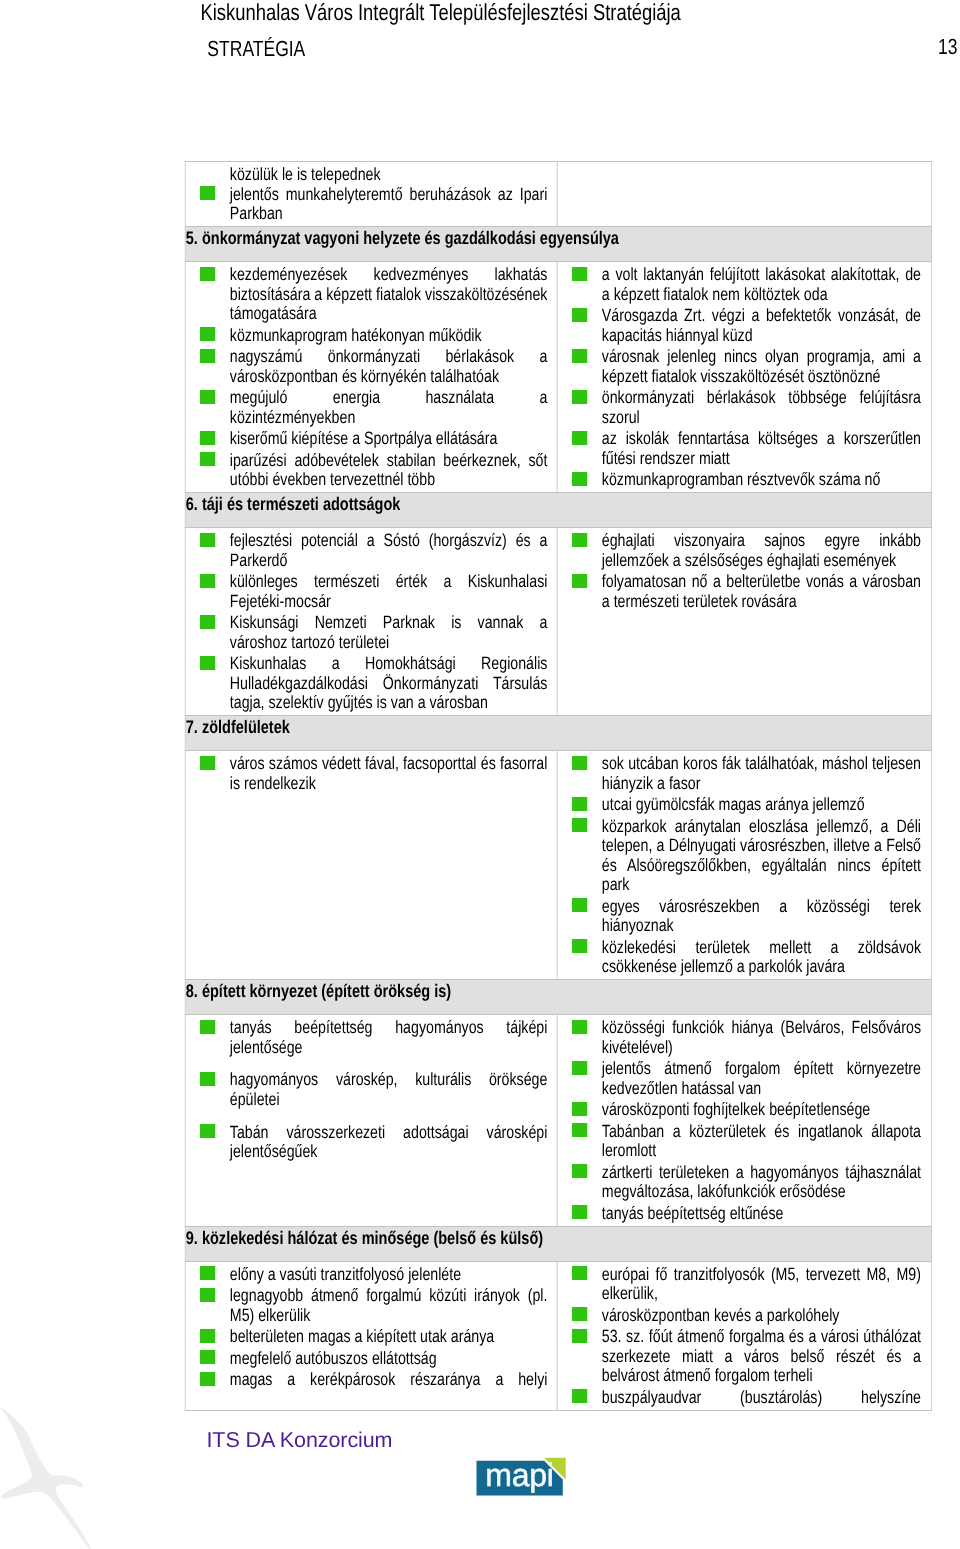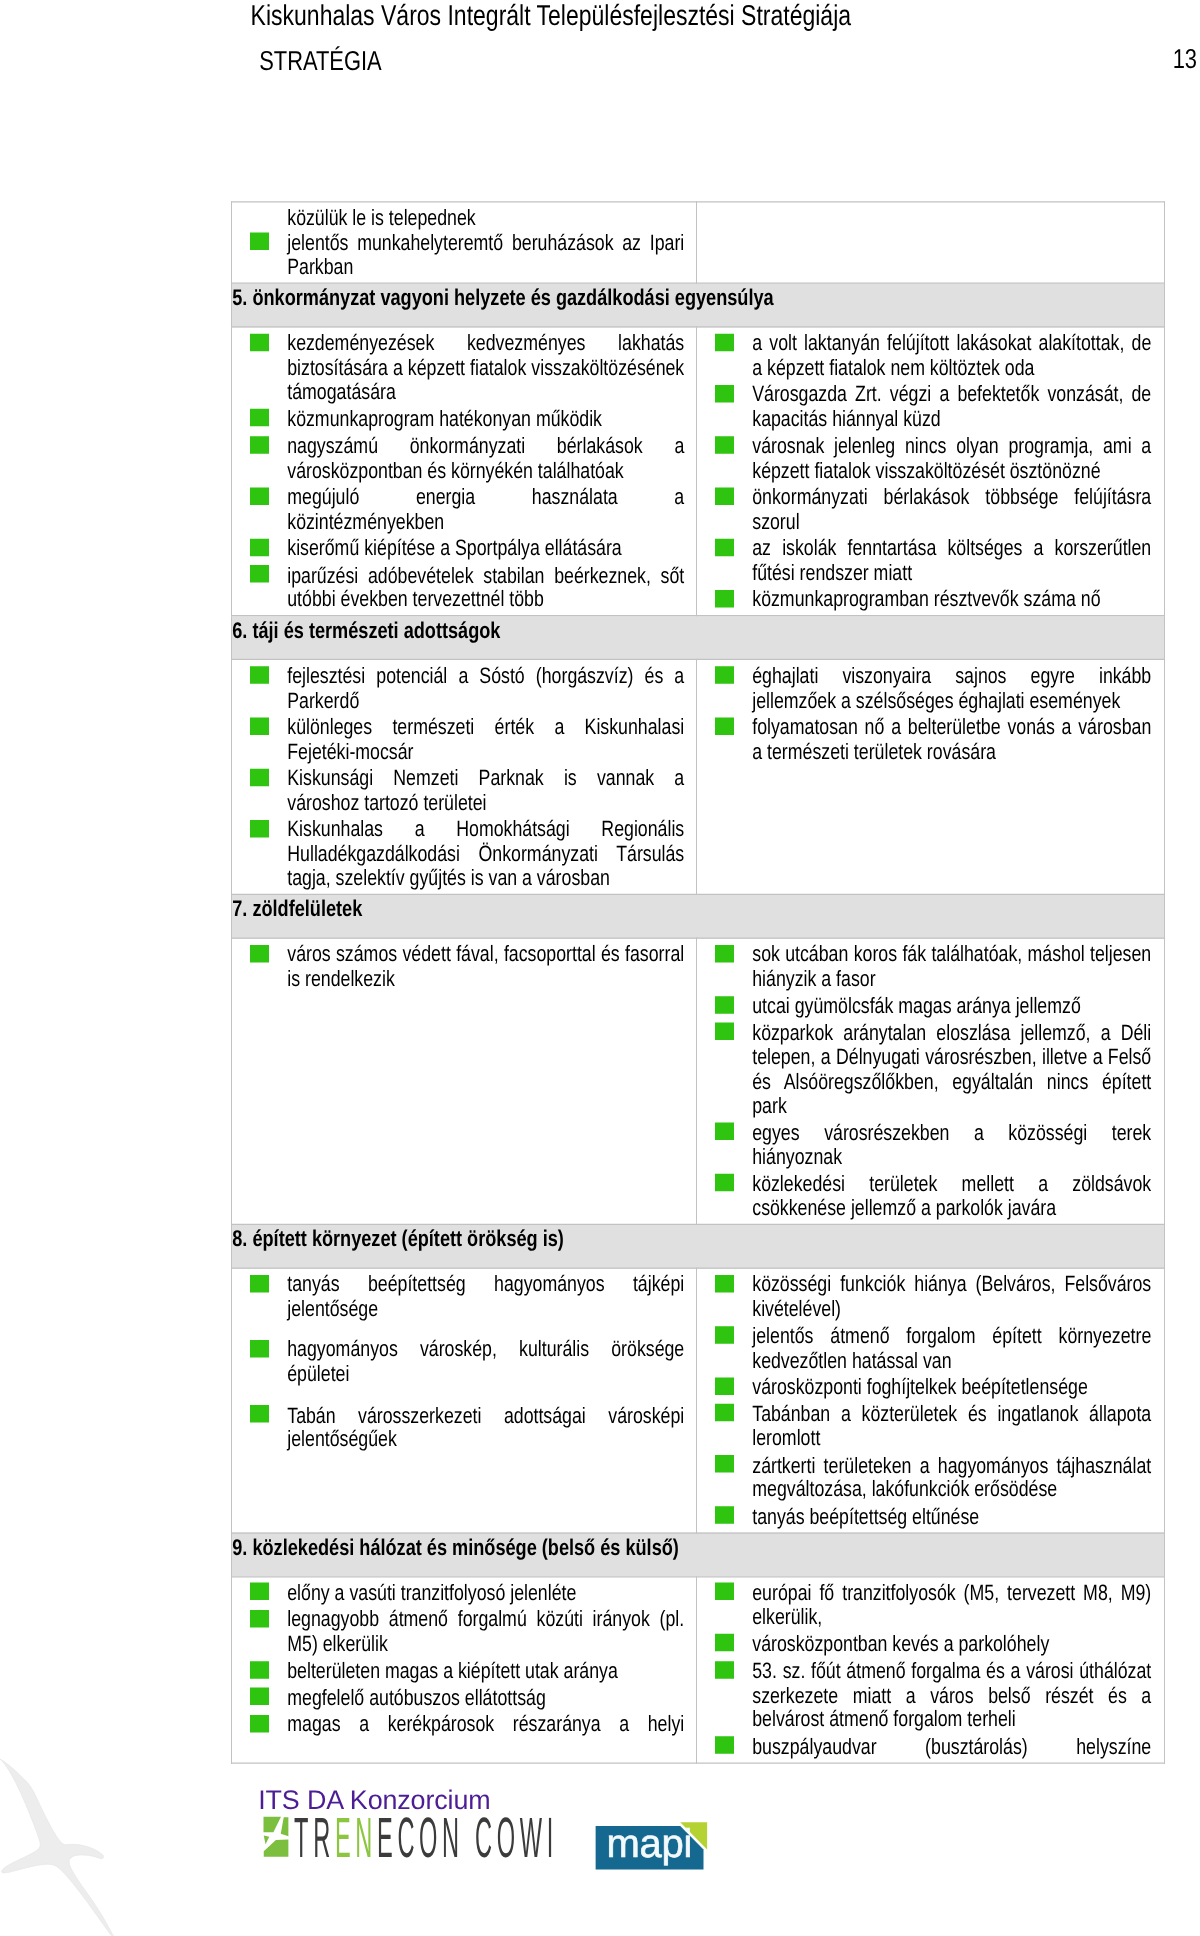--- a/index.html
+++ b/index.html
@@ -197,31 +197,20 @@
          C79.2,131.9 72.6,122.8 66.0,114.0 C59.6,105.5 53.0,97.5 48.3,93.9
          C45.6,91.9 43.0,91.2 39.2,91.4 C34.0,91.7 26.6,93.2 20.0,95.0
          C13.6,96.7 8.4,98.3 5.2,98.3 C3.1,98.3 2.7,97.3 4.0,95.7
          C5.6,93.7 9.6,91.4 14.6,89.0 C20.6,86.1 27.3,83.2 30.9,80.6
          C33.0,79.1 34.2,77.6 34.2,75.8 C34.2,73.2 32.2,67.9 29.3,60.3
          C25.4,50.2 19.9,36.6 14.5,26.0 C10.0,17.1 5.3,10.0 1.6,6.9
          C0.9,6.3 0.3,6.3 0.8,6.6 Z"></path>
   </svg>
     <div class="f-konz">ITS DA Konzorcium</div>
 
-    <div class="trenecon">
-      <svg width="240" height="38" viewBox="0 0 240 38" aria-hidden="true">
-        <g>
-          <path d="M0.8,1.4 L14.8,1.4 L8.7,13.7 L0.8,13.7 Z" fill="#7CBE3E"></path>
-          <path d="M17.0,1.7 L20.7,1.7 L20.7,16.9 L14.6,15.0 Z" fill="#7CBE3E"></path>
-          <path d="M1.0,16.4 L5.4,17.3 L2.4,23.3 Z" fill="#7CBE3E"></path>
-          <path d="M10.7,19.9 L20.7,19.6 L20.7,33.3 L1.0,33.4 L1.0,28.9 Z" fill="#7CBE3E"></path>
-        </g>
-        <text x="25.3" y="33.2" font-family="Liberation Sans, sans-serif" font-size="45.5" textLength="211" lengthAdjust="spacingAndGlyphs" letter-spacing="9" fill="#3B3B3B"><tspan>TR</tspan><tspan fill="#8CC540">EN</tspan><tspan>ECON COWI</tspan></text>
-      </svg>
-    </div>
 
     <div class="mapi">
       <svg width="94" height="42" viewBox="0 0 94 42" aria-hidden="true">
         <path d="M68.2,2.7 L89.7,2.7 L89.7,24.5 Z" fill="#B4D333"></path>
         <path d="M0.5,5.7 L68.2,5.7 L86.8,24.5 L86.8,40.6 L0.5,40.6 Z" fill="#15688F"></path>
         <text x="9.2" y="30.6" font-family="Liberation Sans, sans-serif" font-size="32" fill="#F4FAFC" letter-spacing="-0.2" stroke="#F4FAFC" stroke-width="0.5">mapi</text>
       </svg>
     </div>
   </div>
 

